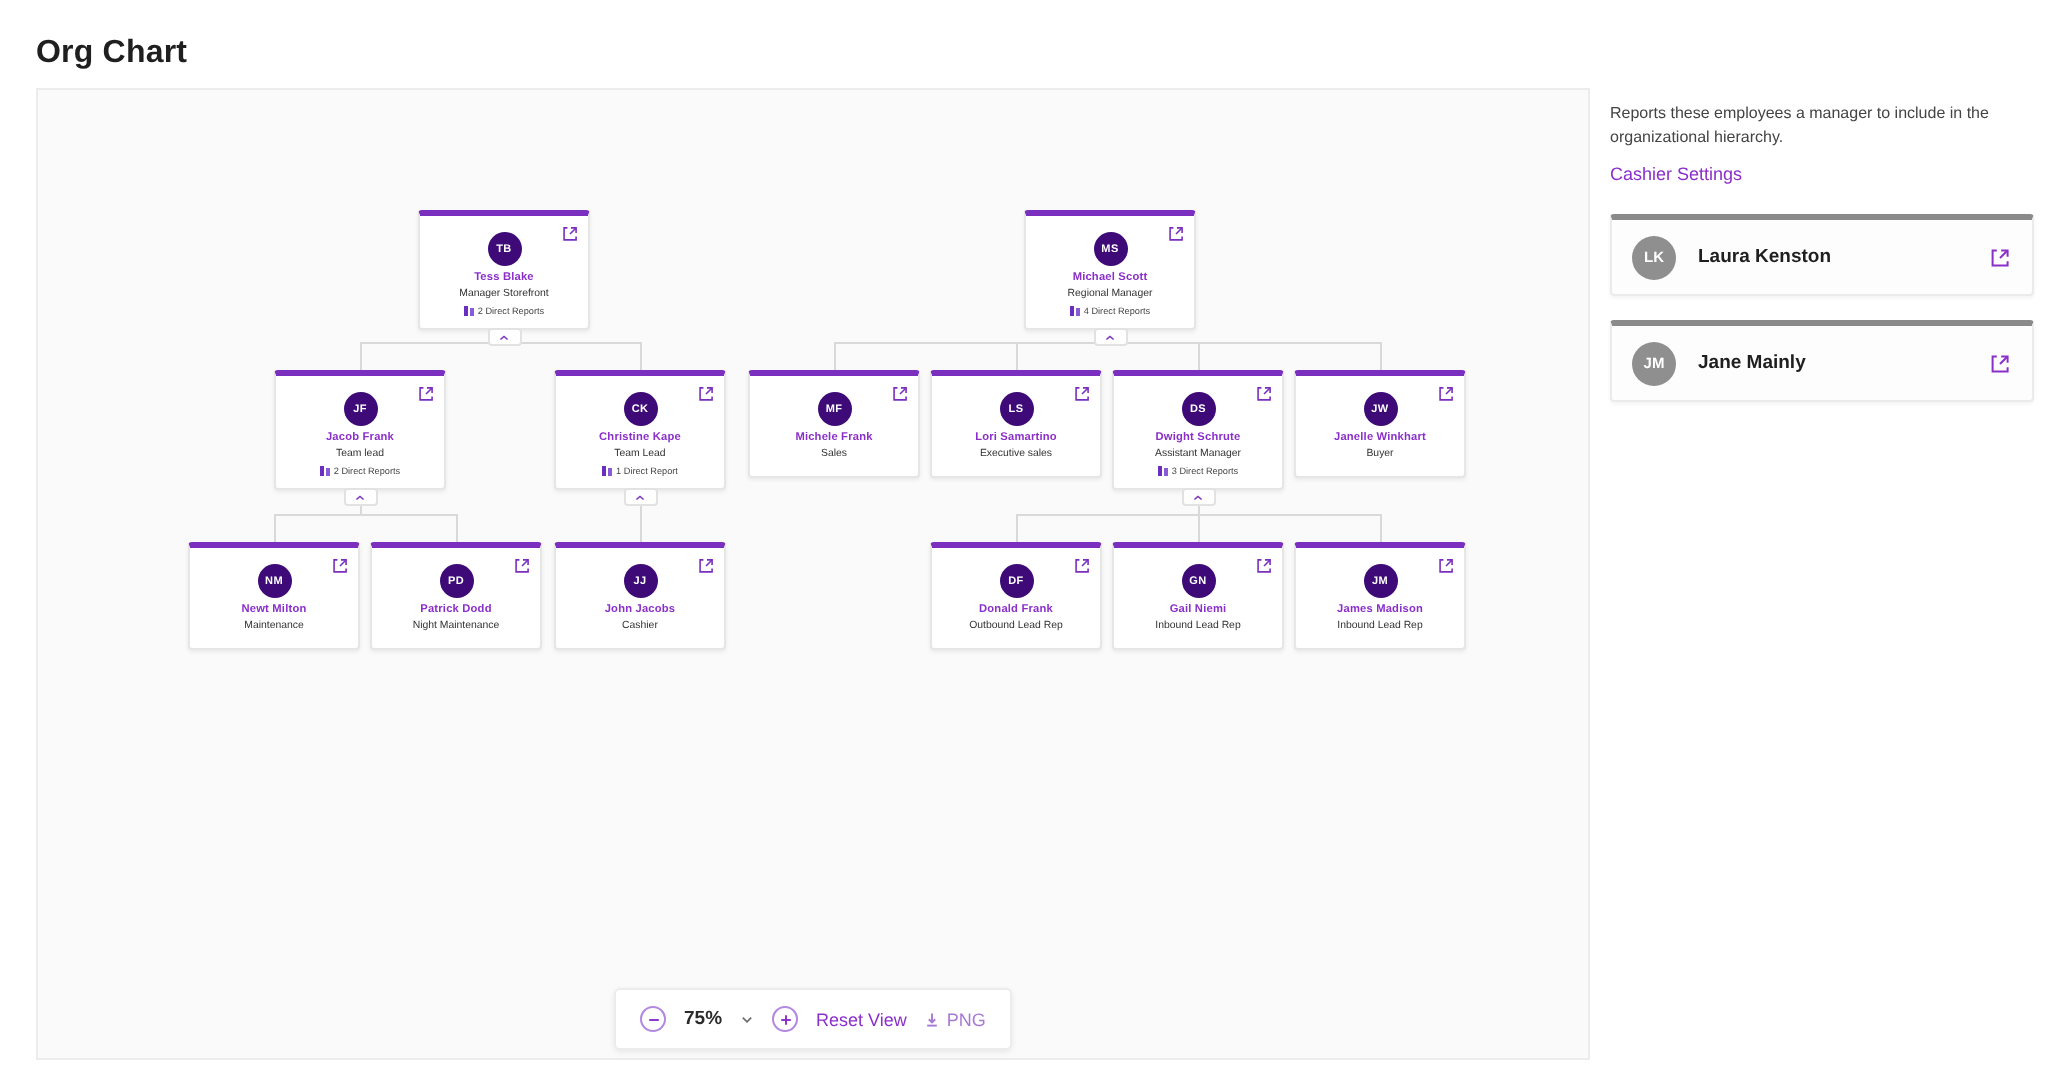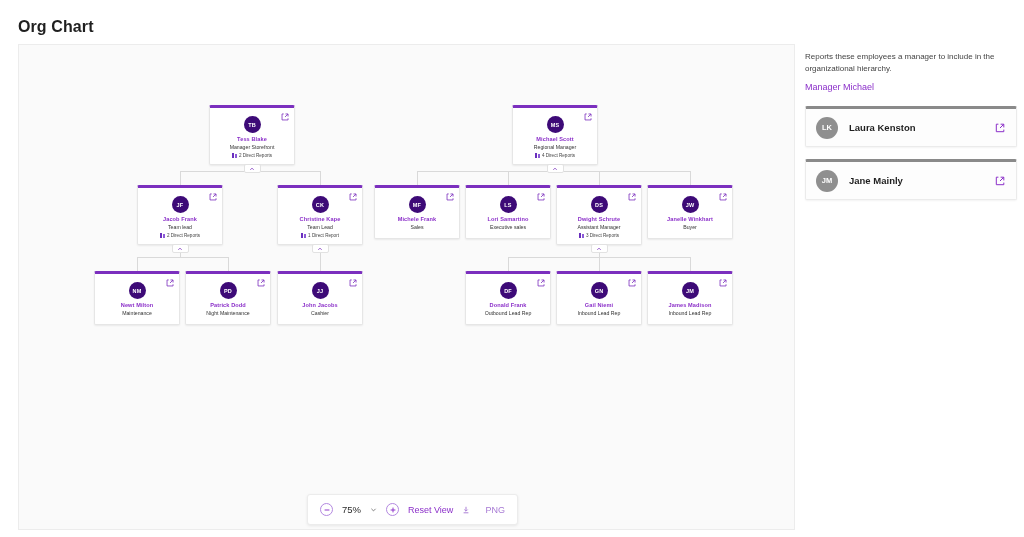--- a/index.html
+++ b/index.html
@@ -95,25 +95,25 @@
     display: flex; align-items: center; gap: 9px;
     padding: 0 12px;
   }
   .circ-btn {
     width: 13px; height: 13px; border-radius: 50%;
     border: 1px solid #b388e0; color: #8b2fc9;
     display: flex; align-items: center; justify-content: center;
     font-size: 11px; line-height: 1;
   }
   .circ-btn svg { width: 8px; height: 8px; }
-  .zoom-val { font-size: 9.5px; font-weight: normal; color: #2b2b2b; }
+  .zoom-val { font-size: 9.5px; font-weight: bold; color: #2b2b2b; }
   .caret { width: 7px; height: 7px; color: #6b6b6b; }
   .caret svg { width: 7px; height: 7px; display: block; }
   .tb-link { font-size: 9px; color: #8b2fc9; }
-  .tb-png { font-size: 9px; color: #a77ad4; display: flex; align-items: center; gap: 15px; }
+  .tb-png { font-size: 9px; color: #a77ad4; display: flex; align-items: center; gap: 3px; }
   .tb-png svg { width: 8px; height: 8px; display: block; }
 
   
   .sidebar { position: absolute; left: 805px; top: 44px; width: 212px; }
   .sb-title { font-size: 14.5px; font-weight: bold; color: #1f1f1f; letter-spacing: .1px; }
   .sb-desc { font-size: 8px; color: #444; line-height: 1.45; margin-top: 7px; width: 196px; }
   .sb-link { display: inline-block; font-size: 9px; color: #8b2fc9; margin-top: 8px; }
 
   .emp-card {
     margin-top: 12px;
@@ -397,21 +397,21 @@
         <line x1="5" y1="1" x2="5" y2="6" stroke="currentColor" stroke-width="1.2"></line>
         <polyline points="3,4.5 5,6.5 7,4.5" fill="none" stroke="currentColor" stroke-width="1.2"></polyline>
         <line x1="2" y1="8.5" x2="8" y2="8.5" stroke="currentColor" stroke-width="1.2"></line>
       </svg>
       <span>PNG</span>
     </div>
   </div>
 
   <div class="sidebar">
     <div class="sb-desc">Reports these employees a manager to include in the organizational hierarchy.</div>
-    <a class="sb-link">Manager Michael</a>
+    <a class="sb-link">Cashier Settings</a>
     <div id="employees">
         <div class="emp-card">
           <div class="emp-avatar">LK</div>
           <div class="emp-name">Laura Kenston</div>
           <span class="emp-ext">
             <svg viewBox="0 0 10 10">
               <path d="M3.4 1.2H1.3v7.5h7.5V6.6" fill="none" stroke="currentColor" stroke-width="1"></path>
               <path d="M5.6 1.2h3.2v3.2" fill="none" stroke="currentColor" stroke-width="1"></path>
               <line x1="8.6" y1="1.4" x2="5" y2="5" stroke="currentColor" stroke-width="1"></line>
             </svg>

